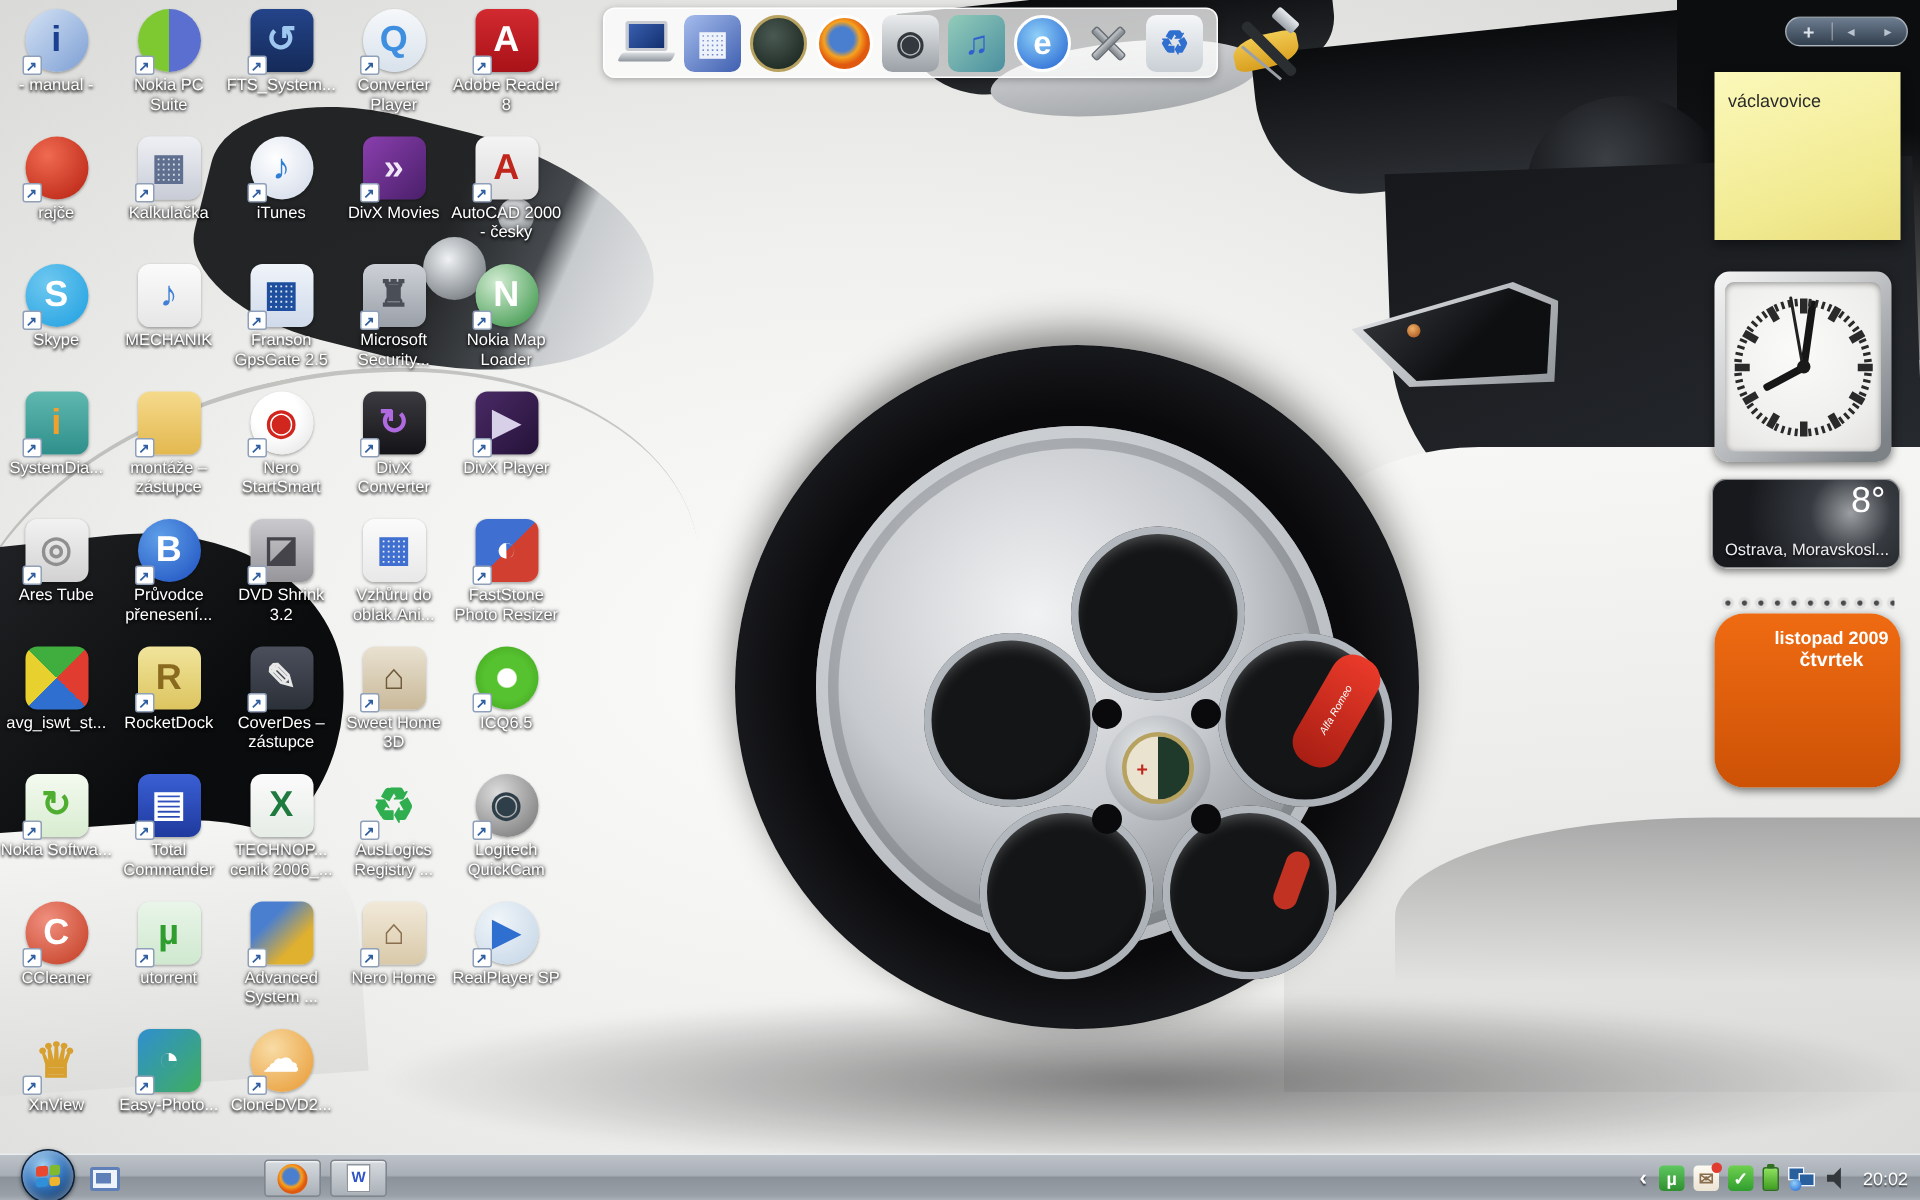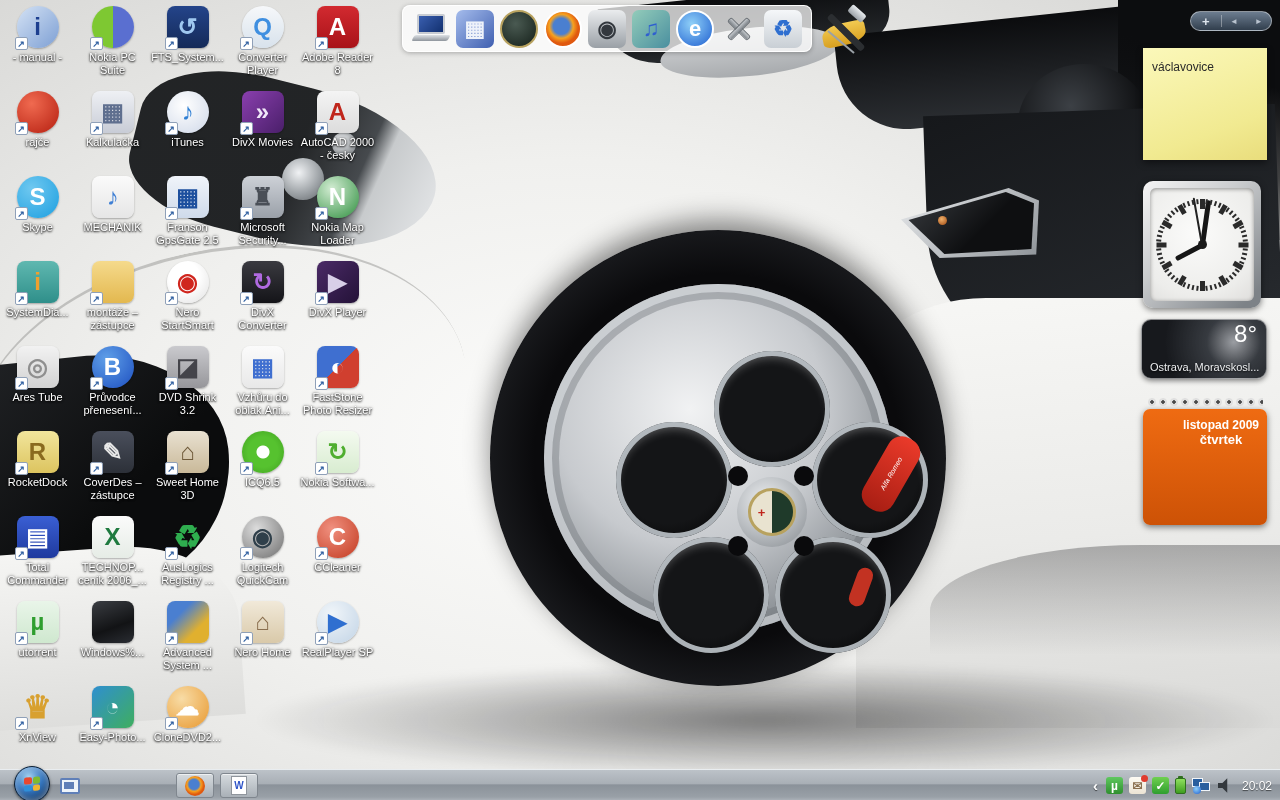--- a/index.html
+++ b/index.html
@@ -154,21 +154,21 @@
     border-radius:10px; border:1px solid rgba(255,255,255,0.5); cursor:pointer;
     background:radial-gradient(circle at 74% 38%, #9b9ea3 0, #6b6e73 13px, rgba(44,48,54,0.95) 27px, #17191d 70%);
     box-shadow:0 2px 5px rgba(0,0,0,0.45); }
   #weather .temp { position:absolute; right:9px; top:0px; font-size:24px; font-weight:300; color:#fff; }
   #weather .loc { position:absolute; left:8px; bottom:5px; font-size:11px; color:#eceef0;
     text-shadow:0 1px 2px #000; }
   #calendar { position:absolute; left:1143px; top:394px; width:124px; height:131px; z-index:5; cursor:pointer; }
   #cal-rings { height:15px; margin:0 4px;
     background-image:radial-gradient(circle 4px at 5px 8px, #4a4a4a 1.5px, #e0e0e0 2px 3.5px, rgba(0,0,0,0) 4.5px);
     background-size:11px 15px; background-repeat:repeat-x; }
-  #cal-body { height:116px; border-radius:7px; background:linear-gradient(#ef6b12,#cd5206);
+  #cal-body { height:116px; border-radius:20px; background:linear-gradient(#ef6b12,#cd5206);
     box-shadow:0 2px 6px rgba(0,0,0,0.5); color:#fff; text-align:center;padding-left:32px; }
   #cal-month { padding-top:9px; font-size:12px; font-weight:bold; }
   #cal-day { font-size:56px; font-weight:bold; line-height:0.95; }
   #cal-week { font-size:13px; font-weight:bold; }
 
   
   #taskbar { position:absolute; left:0; bottom:0; width:1280px; height:31px; z-index:6;
     background:linear-gradient(#bcc2c8 0%, #a9afb6 45%, #8b929a 50%, #99a0a7 90%, #aab0b7);
     border-top:1px solid #e9edf0; }
   #start-orb { position:absolute; left:14px; top:-4px; width:36px; height:36px; border-radius:50%;
@@ -422,20 +422,24 @@
       <div class="dlabel">Vzhůru do oblak.Ani...</div>
     </div>
     <div class="dcell">
       <div class="dtile" style="background: linear-gradient(135deg, rgb(63, 111, 208) 50%, rgb(208, 63, 47) 50%);">
         <span class="glyph" style="color: rgb(255, 255, 255);">◐</span>
         <span class="sc-badge">↗</span>
       </div>
       <div class="dlabel">FastStone Photo Resizer</div>
     </div>
     <div class="dcell">
+      <div class="dtile" style="background: conic-gradient(from 45deg, rgb(224, 60, 47) 0deg, rgb(224, 60, 47) 25%, rgb(47, 111, 208) 0deg, rgb(47, 111, 208) 50%, rgb(232, 208, 47) 0deg, rgb(232, 208, 47) 75%, rgb(63, 174, 63) 0deg);"></div>
+      <div class="dlabel">avg_iswt_st...</div>
+    </div>
+    <div class="dcell">
       <div class="dtile" style="background: linear-gradient(rgb(241, 229, 156), rgb(220, 196, 95));">
         <span class="glyph" style="color: rgb(138, 106, 31);">R</span>
         <span class="sc-badge">↗</span>
       </div>
       <div class="dlabel">RocketDock</div>
     </div>
     <div class="dcell">
       <div class="dtile" style="background: linear-gradient(rgb(74, 79, 92), rgb(44, 48, 56));">
         <span class="glyph" style="color: rgb(232, 232, 232);">✎</span>
         <span class="sc-badge">↗</span>
@@ -495,24 +499,20 @@
         <span class="sc-badge">↗</span>
       </div>
       <div class="dlabel">CCleaner</div>
     </div>
     <div class="dcell">
       <div class="dtile" style="background: linear-gradient(rgb(233, 245, 233), rgb(207, 232, 207));">
         <span class="glyph" style="color: rgb(47, 158, 47);">µ</span>
         <span class="sc-badge">↗</span>
       </div>
       <div class="dlabel">utorrent</div>
-    </div>
-    <div class="dcell">
-      <div class="dtile" style="background: linear-gradient(160deg, rgb(58, 61, 66), rgb(18, 19, 21) 60%, rgb(42, 45, 51));"></div>
-      <div class="dlabel">Windows%...</div>
     </div>
     <div class="dcell">
       <div class="dtile" style="background: linear-gradient(135deg, rgb(74, 127, 208) 30%, rgb(224, 176, 47) 70%);">
         <span class="sc-badge">↗</span>
       </div>
       <div class="dlabel">Advanced System ...</div>
     </div>
     <div class="dcell">
       <div class="dtile" style="background: linear-gradient(rgb(241, 233, 217), rgb(217, 201, 169));">
         <span class="glyph" style="color: rgb(138, 111, 79);">⌂</span>

